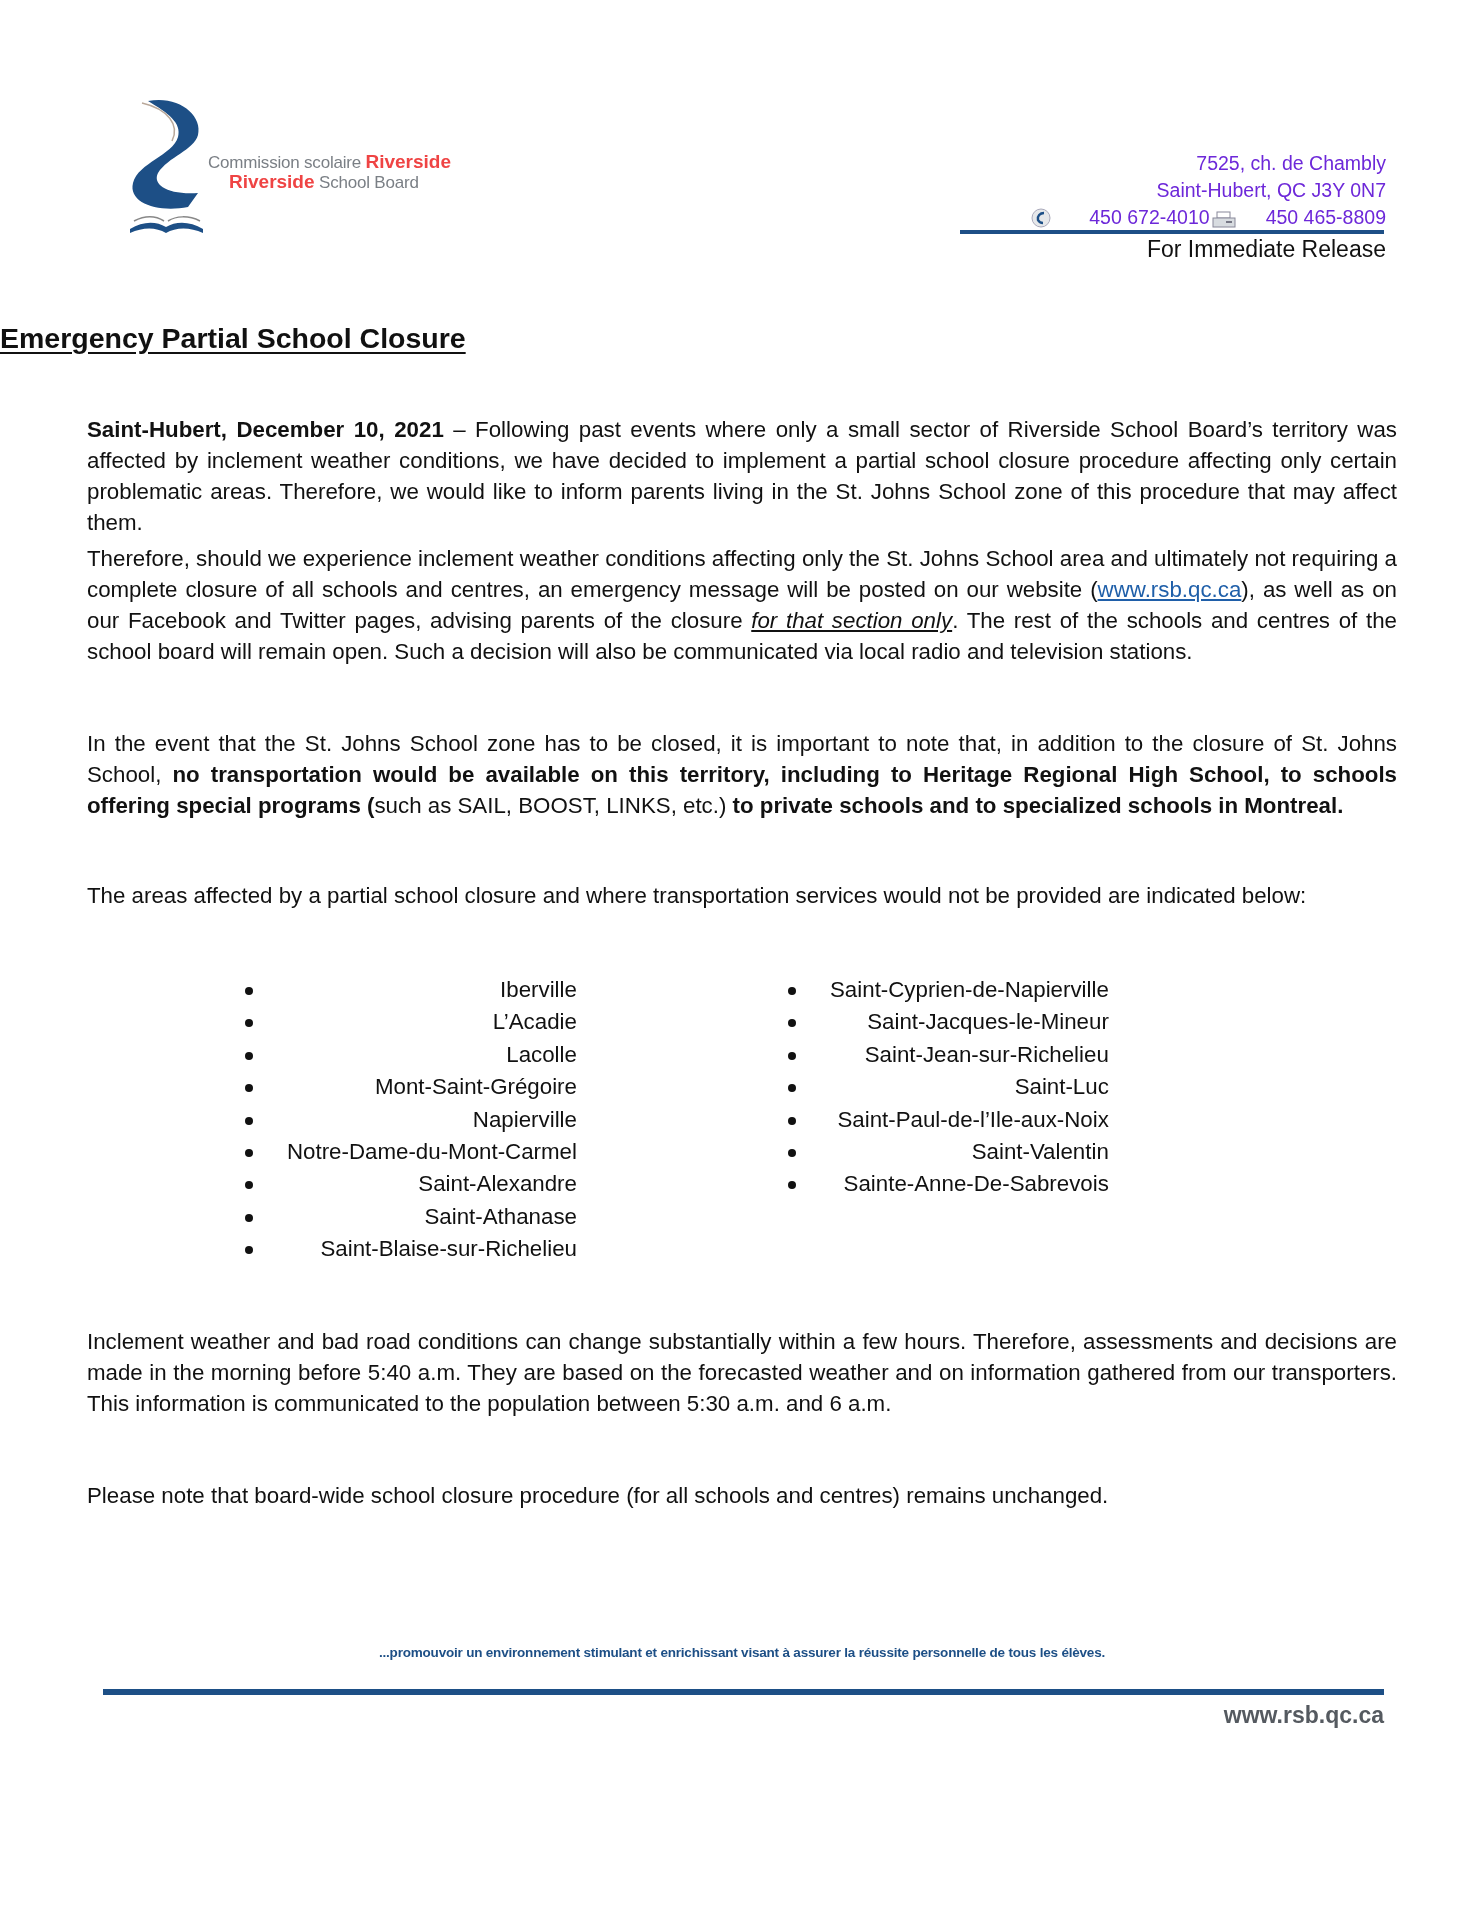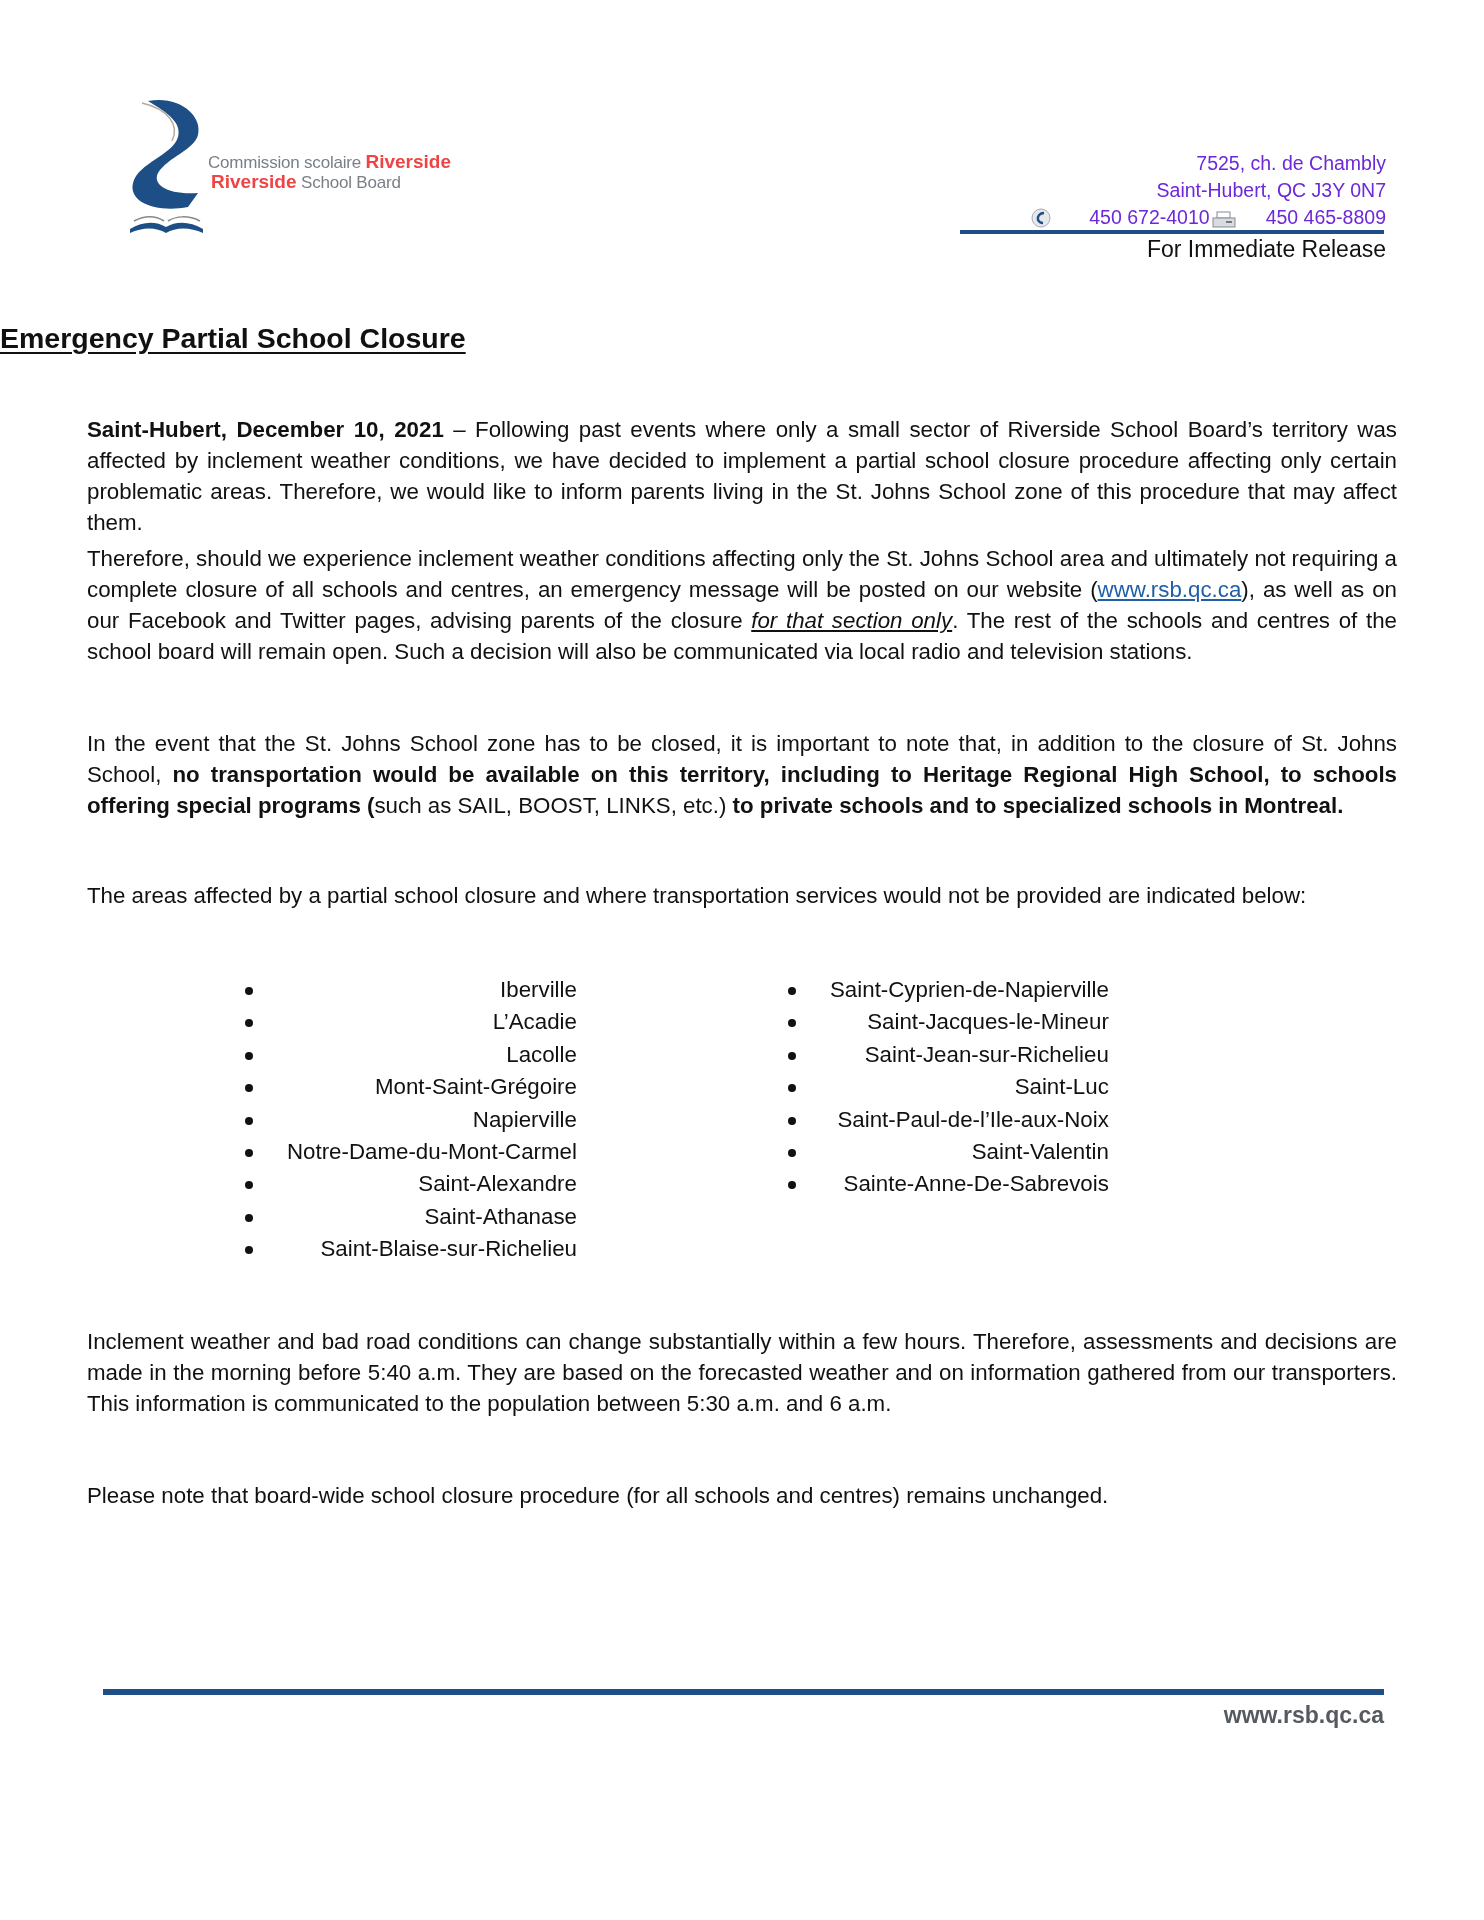--- a/index.html
+++ b/index.html
@@ -4,21 +4,21 @@
 <style>
   html, body { margin: 0; padding: 0; background: #ffffff; }
   body { width: 1484px; height: 1920px; position: relative; overflow: hidden;
          font-family: "Liberation Sans", sans-serif; color: #111; }
 
   
   .logo { position: absolute; left: 128px; top: 95px; width: 320px; height: 150px; }
   .logo svg { position: absolute; left: 0; top: 0; }
   .logo-text { position: absolute; left: 80px; top: 57px; line-height: 1; white-space: nowrap; }
   .logo-line1 { display: block; }
-  .logo-line2 { display: block; margin-left: 3px; margin-top: 1px; }
+  .logo-line2 { display: block; margin-left: 21px; margin-top: 1px; }
   .logo-small { color: #7a7f85; font-size: 17px; letter-spacing: -0.2px; }
   .logo-big { color: #ef4444; font-size: 19px; font-weight: bold; }
 
   .contact { position: absolute; right: 98px; top: 150px; text-align: right; color: #6d28d9;
              font-size: 19.5px; line-height: 27px; }
   .contact-phones { display: flex; align-items: center; justify-content: flex-end; }
   .phone-icon { display: inline-block; width: 20px; height: 20px; margin-right: 38px; }
   .fax-icon { display: inline-block; width: 24px; height: 18px; margin: 0 30px 0 2px; }
   .contact-rule { position: absolute; left: 960px; top: 230px; width: 424px; height: 4px; background: #1d4f86; }
   .release { position: absolute; right: 98px; top: 236px; font-size: 23px; color: #111; }
@@ -136,15 +136,16 @@
   <li>Saint-Luc</li>
   <li>Saint-Paul-de-l’Ile-aux-Noix</li>
   <li>Saint-Valentin</li>
   <li>Sainte-Anne-De-Sabrevois</li>
 </ul>
 
 <div class="para p5">Inclement weather and bad road conditions can change substantially within a few hours.  Therefore, assessments and decisions are made in the morning before 5:40 a.m.  They are based on the forecasted weather and on information gathered from our transporters.  This information is communicated to the population between 5:30 a.m. and 6 a.m.</div>
 <div class="para p6">Please note that board-wide school closure procedure (for all schools and centres) remains unchanged.</div>
 
 <div class="mission">
+  <div>...promouvoir un environnement stimulant et enrichissant visant à assurer la réussite personnelle de tous les élèves.</div>
 </div>
 <div class="footer-rule"></div>
 <div class="footer-url">www.rsb.qc.ca</div>
 
 </body></html>

